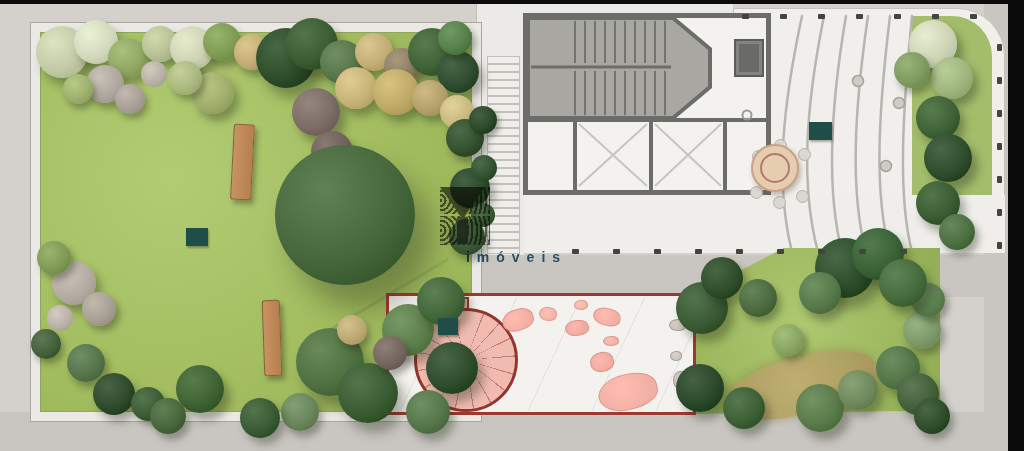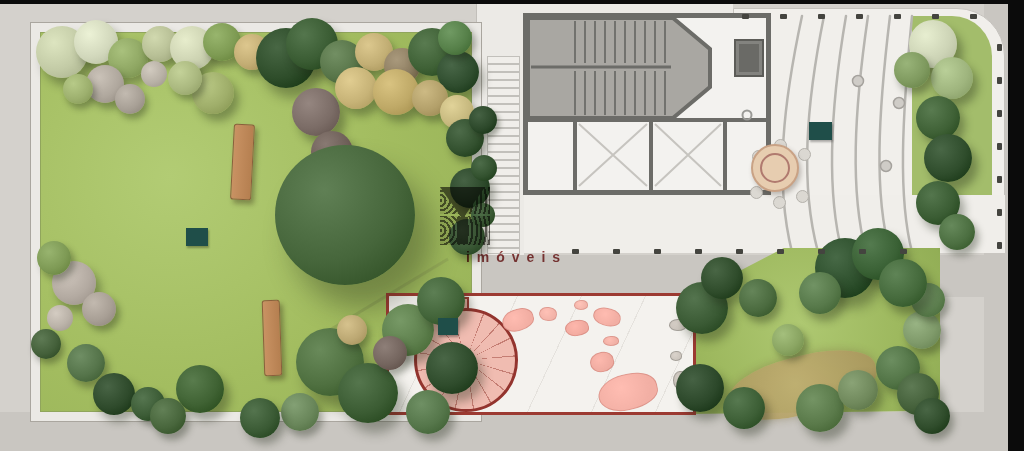--- a/index.html
+++ b/index.html
@@ -79,21 +79,21 @@
   .wm-row > div{position:relative;}
   .wm-y{width:45px;}
   .wm-tri{position:absolute;left:0;top:0;width:100%;height:32px;background:#53514b;
           clip-path:polygon(0 0,100% 0,50% 100%);}
   .wm-stem{position:absolute;left:50%;top:30px;width:11px;height:27px;margin-left:-5.5px;background:#53514b;}
   .wm-b{width:50px;}
   .wm-tile{position:absolute;left:0;width:100%;height:27px;
            background:repeating-radial-gradient(circle at 0% 50%,#53514b 0 2px,#e6e4e0 2px 4.5px);}
   .wm-tile.t2{top:29px;height:29px;}
   .wm-tagline{position:absolute;left:0;top:62px;width:146px;text-align:center;
-              font-size:14px;font-weight:bold;letter-spacing:7px;color:#7f1d1d;padding-left:7px;}
+              font-size:14px;font-weight:bold;letter-spacing:7px;color:#0c4a6e;padding-left:7px;}
 </style>
 </head>
 <body>
 
 <div id="canvas">
 
   <div class="road road-mid"></div>
   <div class="road road-bottom"></div>
   <div class="road road-right"></div>
 

